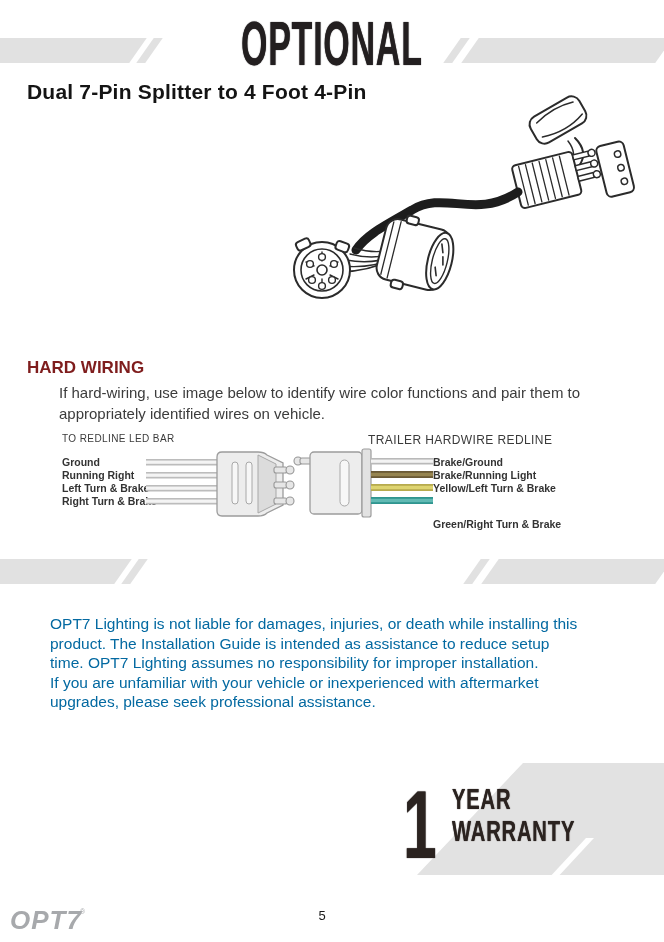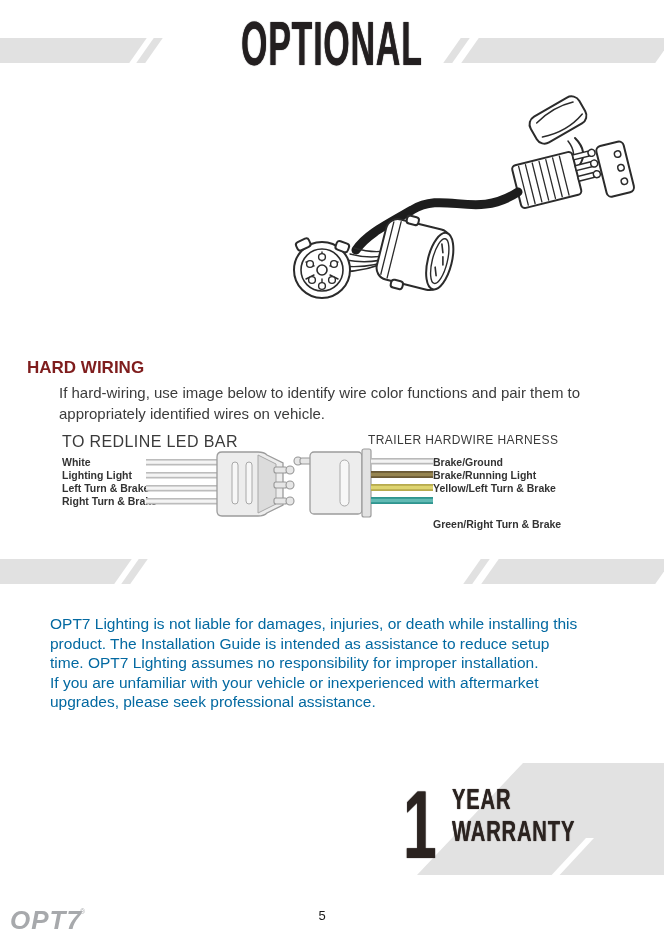--- a/index.html
+++ b/index.html
@@ -22,21 +22,21 @@
     transform:scale(0.74,1.38);
     transform-origin:center top;
     text-shadow:0 0 1px #231f20;
   }
 
   .h1 { position:absolute; left:27px; top:80px; font-size:21px; font-weight:bold; color:#141414; letter-spacing:0.2px; }
   .h2 { position:absolute; left:27px; top:358px; font-size:17px; font-weight:bold; color:#7f1d1d; }
   .body-text { position:absolute; left:27px; top:383px; width:610px; font-size:15px; line-height:20.5px;
                color:#3c3c3c; white-space:pre-line;margin-left:32px; }
 
-  .diagram-title { position:absolute; font-size:16px; color:#3a3a3a; letter-spacing:0.4px; }
+  .diagram-title { position:absolute; font-size:10px; color:#3a3a3a; letter-spacing:0.4px; }
   .wire-label { position:absolute; font-size:10.5px; font-weight:600; color:#333; line-height:13px; white-space:nowrap; }
 
   .disclaimer-text { position:absolute; left:50px; top:614px; width:580px; font-size:15.5px; line-height:19.6px;
                      color:#0369a1; white-space:pre-line; }
 
   
   .warranty-num {
     position:absolute; left:403px; top:770px;
     font-size:74px; font-weight:bold; color:#2b2320;
     transform:scale(0.82,1.3); transform-origin:left top;
@@ -59,20 +59,21 @@
 <div id="page">
 
   <div class="band" style="left:-22px; top:38px; width:160px;"></div>
   <div class="band" style="left:145px; top:38px; width:9px;"></div>
   <div class="band" style="left:452px; top:38px; width:9px;"></div>
   <div class="band" style="left:470px; top:38px; width:194px;"></div>
   <div class="banner-title-wrap" style="top:6px;">
     <span class="banner-title">OPTIONAL</span>
   </div>
 
+  <div class="h1">Dual 7-Pin Splitter to 4 Foot 4-Pin</div>
 
   <svg style="position:absolute; left:280px; top:92px;" width="380" height="225" viewBox="0 0 380 225" fill="none" stroke="#2b2b2b" stroke-width="2" stroke-linejoin="round" stroke-linecap="round">
 
     <g transform="rotate(-30 278 28)">
       <rect x="250" y="13" width="56" height="30" rx="9" fill="#fff"></rect>
       <path d="M256 35 q 24 8 46 0" stroke-width="1.5"></path>
       <path d="M258 20 q 22 -6 42 0" stroke-width="1.5"></path>
     </g>
 
     <path d="M295 46 q 14 14 4 28" stroke-width="2"></path>
@@ -131,24 +132,24 @@
       <rect x="118" y="126" width="12" height="8" rx="3" fill="#fff"></rect>
       <rect x="118" y="192" width="12" height="8" rx="3" fill="#fff"></rect>
     </g>
   </svg>
 
   <div class="h2">HARD WIRING</div>
   <div class="body-text">If hard-wiring, use image below to identify wire color functions and pair them to
 appropriately identified wires on vehicle.</div>
 
   <div class="diagram-title" style="left:62px; top:433px;">TO REDLINE LED BAR</div>
-  <div class="diagram-title" style="left:368px; top:433px; font-size:12px;">TRAILER HARDWIRE HARNESS</div>
-
-  <div class="wire-label" style="left:62px; top:456px;">White</div>
-  <div class="wire-label" style="left:62px; top:469px;">Lighting Light</div>
+  <div class="diagram-title" style="left:368px; top:433px; font-size:12px;">TRAILER HARDWIRE REDLINE</div>
+
+  <div class="wire-label" style="left:62px; top:456px;">Ground</div>
+  <div class="wire-label" style="left:62px; top:469px;">Running Right</div>
   <div class="wire-label" style="left:62px; top:482px;">Left Turn &amp; Brake</div>
   <div class="wire-label" style="left:62px; top:495px;">Right Turn &amp; Brake</div>
 
   <div class="wire-label" style="left:433px; top:456px;">Brake/Ground</div>
   <div class="wire-label" style="left:433px; top:469px;">Brake/Running Light</div>
   <div class="wire-label" style="left:433px; top:482px;">Yellow/Left Turn &amp; Brake</div>
   <div class="wire-label" style="left:433px; top:495px;margin-top:23px;">Green/Right Turn &amp; Brake</div>
 
   <svg style="position:absolute; left:140px; top:446px;" width="300" height="74" viewBox="0 0 300 74">
 

